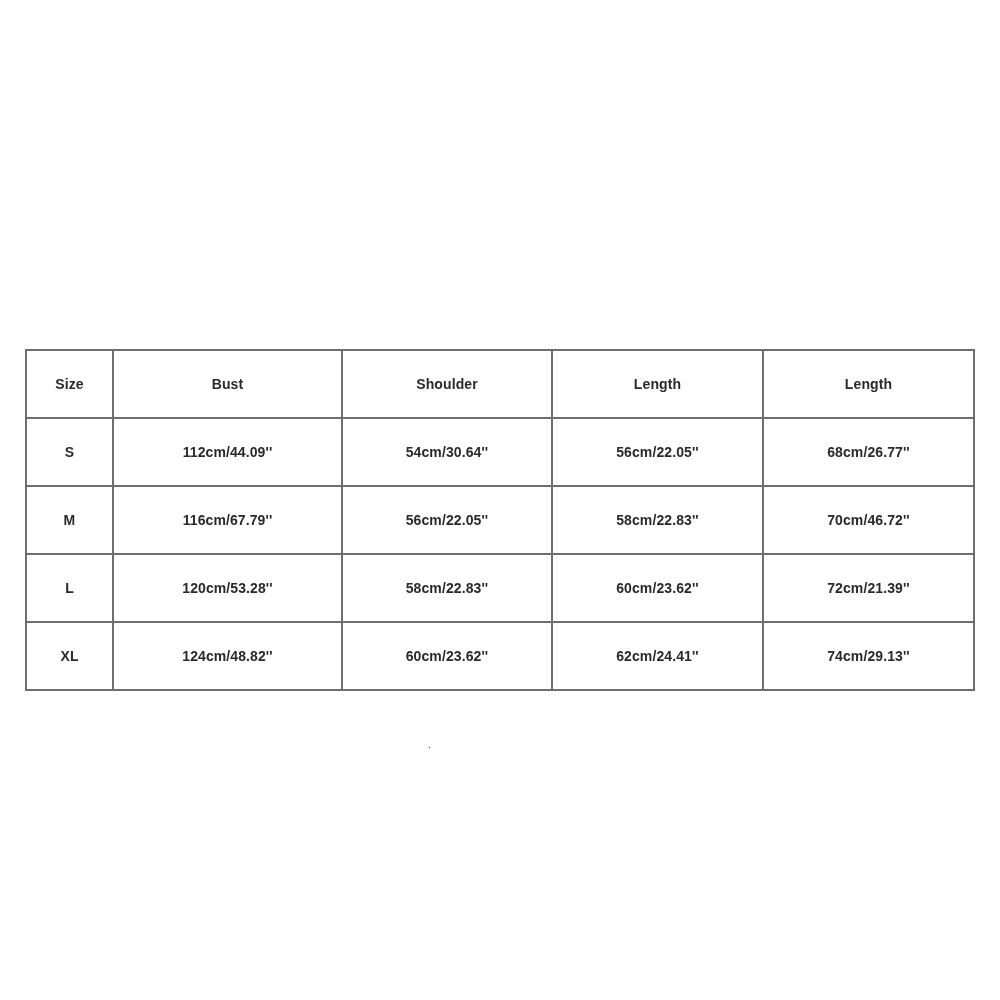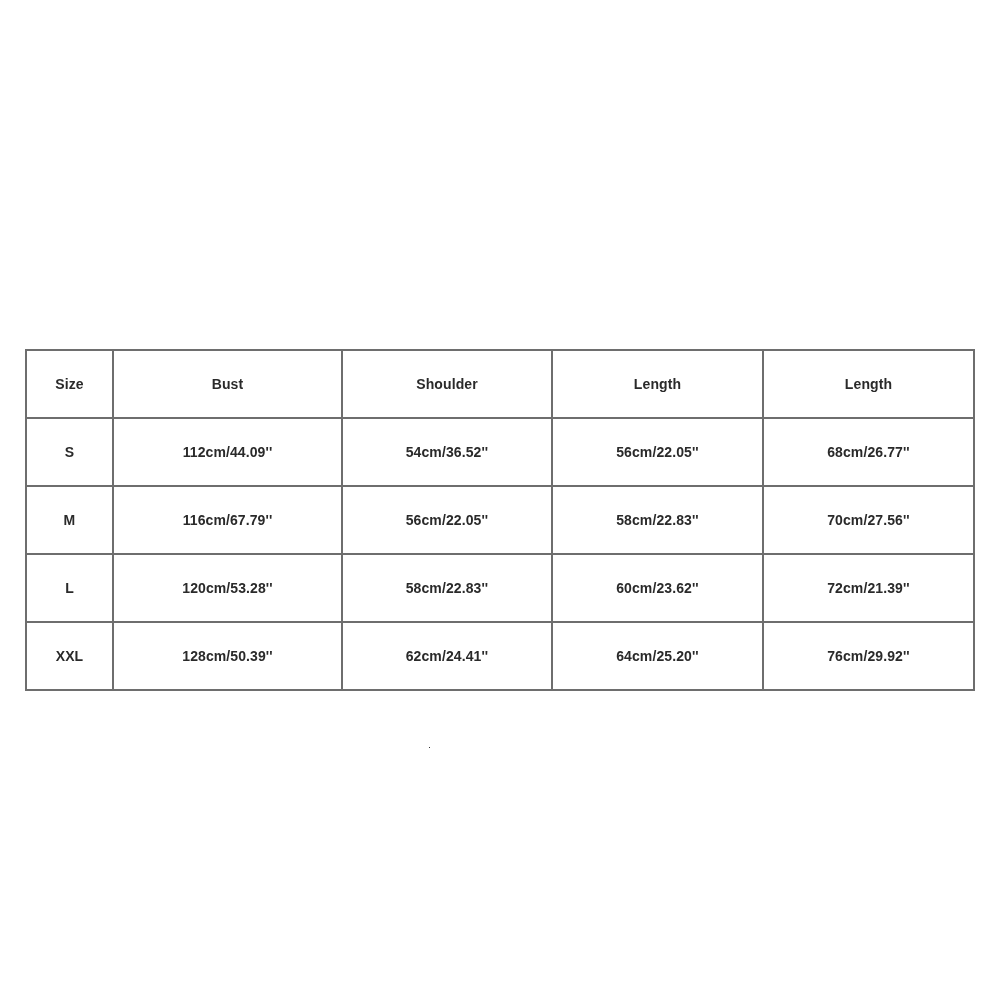--- a/index.html
+++ b/index.html
@@ -66,41 +66,41 @@
       <th>Bust</th>
       <th>Shoulder</th>
       <th>Length</th>
       <th>Length</th>
     </tr>
   </thead>
   <tbody>
     <tr>
       <td>S</td>
       <td>112cm/44.09''</td>
-      <td>54cm/36.52''</td>
+      <td>54cm/30.64''</td>
       <td>56cm/22.05''</td>
       <td>68cm/26.77''</td>
     </tr>
     <tr>
       <td>M</td>
       <td>116cm/67.79''</td>
       <td>56cm/22.05''</td>
       <td>58cm/22.83''</td>
-      <td>70cm/27.56''</td>
+      <td>70cm/46.72''</td>
     </tr>
     <tr>
       <td>L</td>
       <td>120cm/53.28''</td>
       <td>58cm/22.83''</td>
       <td>60cm/23.62''</td>
       <td>72cm/21.39''</td>
     </tr>
     <tr>
-      <td>XXL</td>
-      <td>128cm/50.39''</td>
+      <td>XL</td>
+      <td>124cm/48.82''</td>
+      <td>60cm/23.62''</td>
       <td>62cm/24.41''</td>
-      <td>64cm/25.20''</td>
-      <td>76cm/29.92''</td>
+      <td>74cm/29.13''</td>
     </tr>
   </tbody>
 </table>
 
 <div class="dot"></div>
 
 </body></html>

